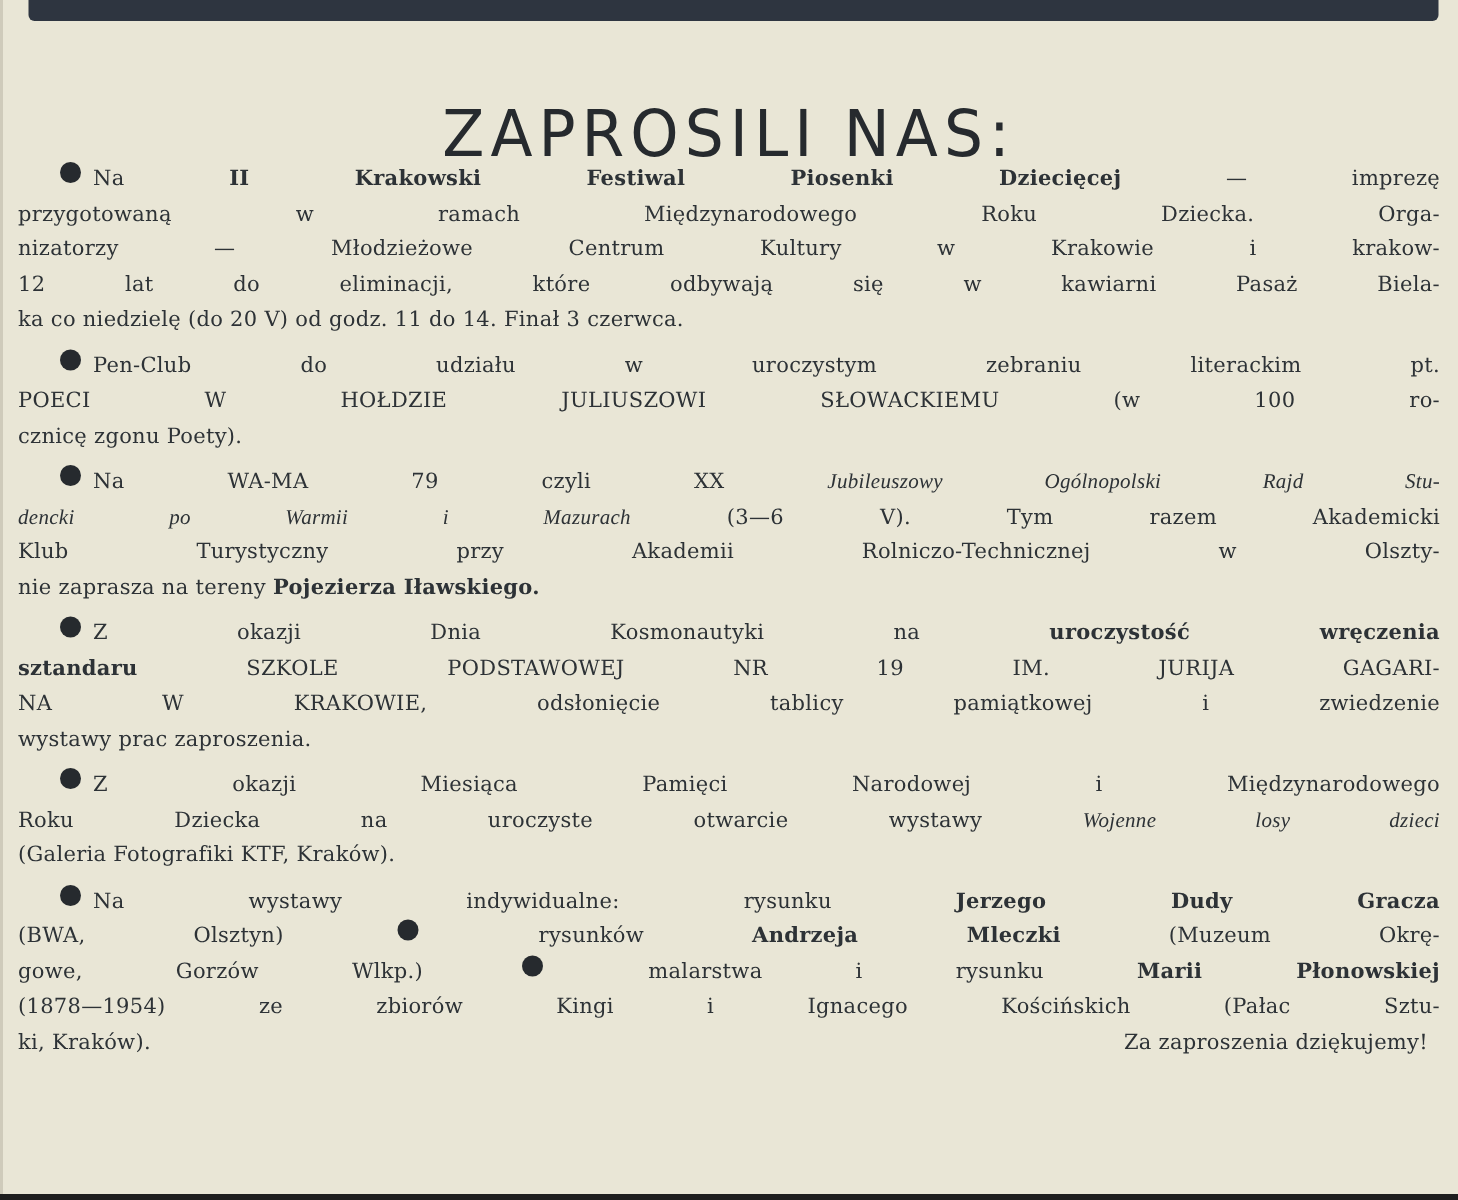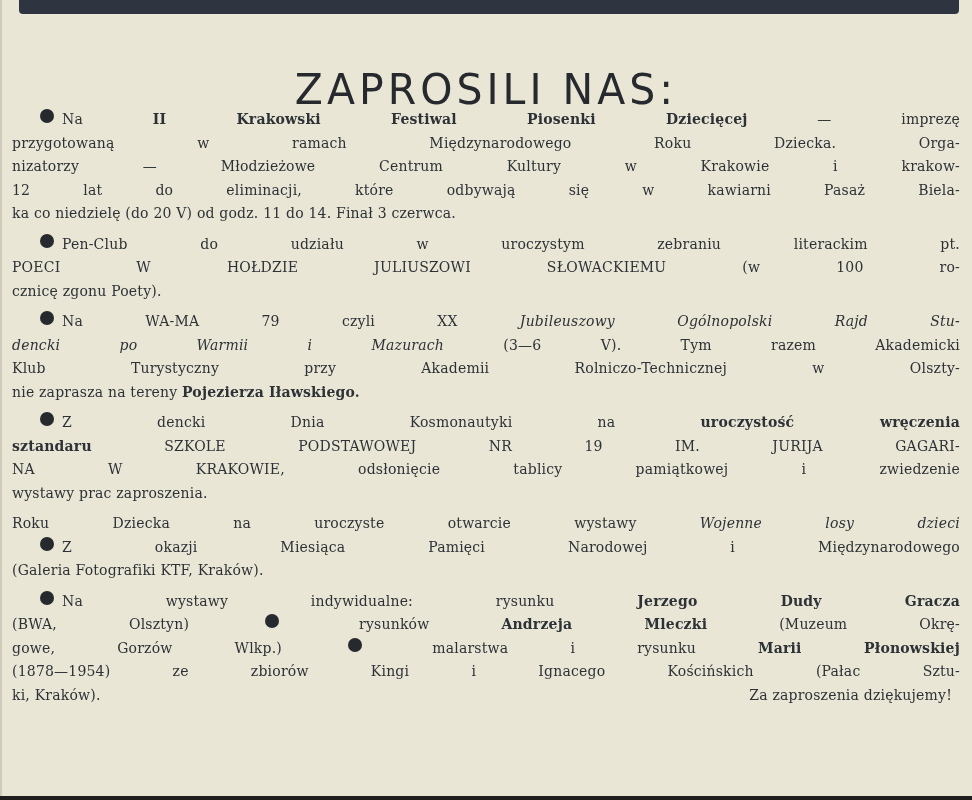--- a/index.html
+++ b/index.html
@@ -42,21 +42,21 @@
       text-indent: 28px;
     }
     .para.last { margin-bottom: 0; }
     .bullet {
       display: inline-block; width: 14px; height: 14px; border-radius: 50%;
       background: #262a2e; margin-right: 8px; vertical-align: 1px;
       text-indent: 0;
     }
     .bullet.inline { margin-left: 4px; }
     b, .b { font-weight: bold; }
-    i, .i { font-style: italic; }
+    i, .i { font-style: italic; font-family: Liberation Serif, serif; }
     .signoff {
       float: right; margin-right: 8px;
     }
     .line { display: block; text-align: justify; text-align-last: justify; text-indent: 0; }
     .line.first { padding-left: 28px; }
     .line.end { text-align-last: left; }
   </style>
 </head>
 <body>
 
@@ -78,28 +78,28 @@
       <span class="line"><span>POECI W HOŁDZIE JULIUSZOWI SŁOWACKIEMU (w 100 ro-</span></span>
       <span class="line end"><span>cznicę zgonu Poety).</span></span>
     </div>
     <div class="para">
       <span class="line first"><span class="bullet"></span><span>Na WA-MA 79 czyli XX </span><span class="i">Jubileuszowy Ogólnopolski Rajd Stu-</span></span>
       <span class="line"><span class="i">dencki po Warmii i Mazurach</span><span> (3—6 V). Tym razem Akademicki</span></span>
       <span class="line"><span>Klub Turystyczny przy Akademii Rolniczo-Technicznej w Olszty-</span></span>
       <span class="line end"><span>nie zaprasza na tereny </span><span class="b">Pojezierza Iławskiego.</span></span>
     </div>
     <div class="para">
-      <span class="line first"><span class="bullet"></span><span>Z dencki Dnia Kosmonautyki na </span><span class="b">uroczystość wręczenia</span></span>
+      <span class="line first"><span class="bullet"></span><span>Z okazji Dnia Kosmonautyki na </span><span class="b">uroczystość wręczenia</span></span>
       <span class="line"><span class="b">sztandaru</span><span> SZKOLE PODSTAWOWEJ NR 19 IM. JURIJA GAGARI-</span></span>
       <span class="line"><span>NA W KRAKOWIE, odsłonięcie tablicy pamiątkowej i zwiedzenie</span></span>
       <span class="line end"><span>wystawy prac zaproszenia.</span></span>
     </div>
     <div class="para">
+      <span class="line first"><span class="bullet"></span><span>Z okazji Miesiąca Pamięci Narodowej i Międzynarodowego</span></span>
       <span class="line"><span>Roku Dziecka na uroczyste otwarcie wystawy </span><span class="i">Wojenne losy dzieci</span></span>
-      <span class="line first"><span class="bullet"></span><span>Z okazji Miesiąca Pamięci Narodowej i Międzynarodowego</span></span>
       <span class="line end"><span>(Galeria Fotografiki KTF, Kraków).</span></span>
     </div>
     <div class="para last">
       <span class="line first"><span class="bullet"></span><span>Na wystawy indywidualne: rysunku </span><span class="b">Jerzego Dudy Gracza</span></span>
       <span class="line"><span>(BWA, Olsztyn) </span><span class="bullet inline"></span><span> rysunków </span><span class="b">Andrzeja Mleczki</span><span> (Muzeum Okrę-</span></span>
       <span class="line"><span>gowe, Gorzów Wlkp.) </span><span class="bullet inline"></span><span> malarstwa i rysunku </span><span class="b">Marii Płonowskiej</span></span>
       <span class="line"><span>(1878—1954) ze zbiorów Kingi i Ignacego Kościńskich (Pałac Sztu-</span></span>
       <span class="line end" style="text-align-last: left;"><span>ki, Kraków).</span><span class="signoff">Za zaproszenia dziękujemy!</span></span>
     </div>
   </div>

